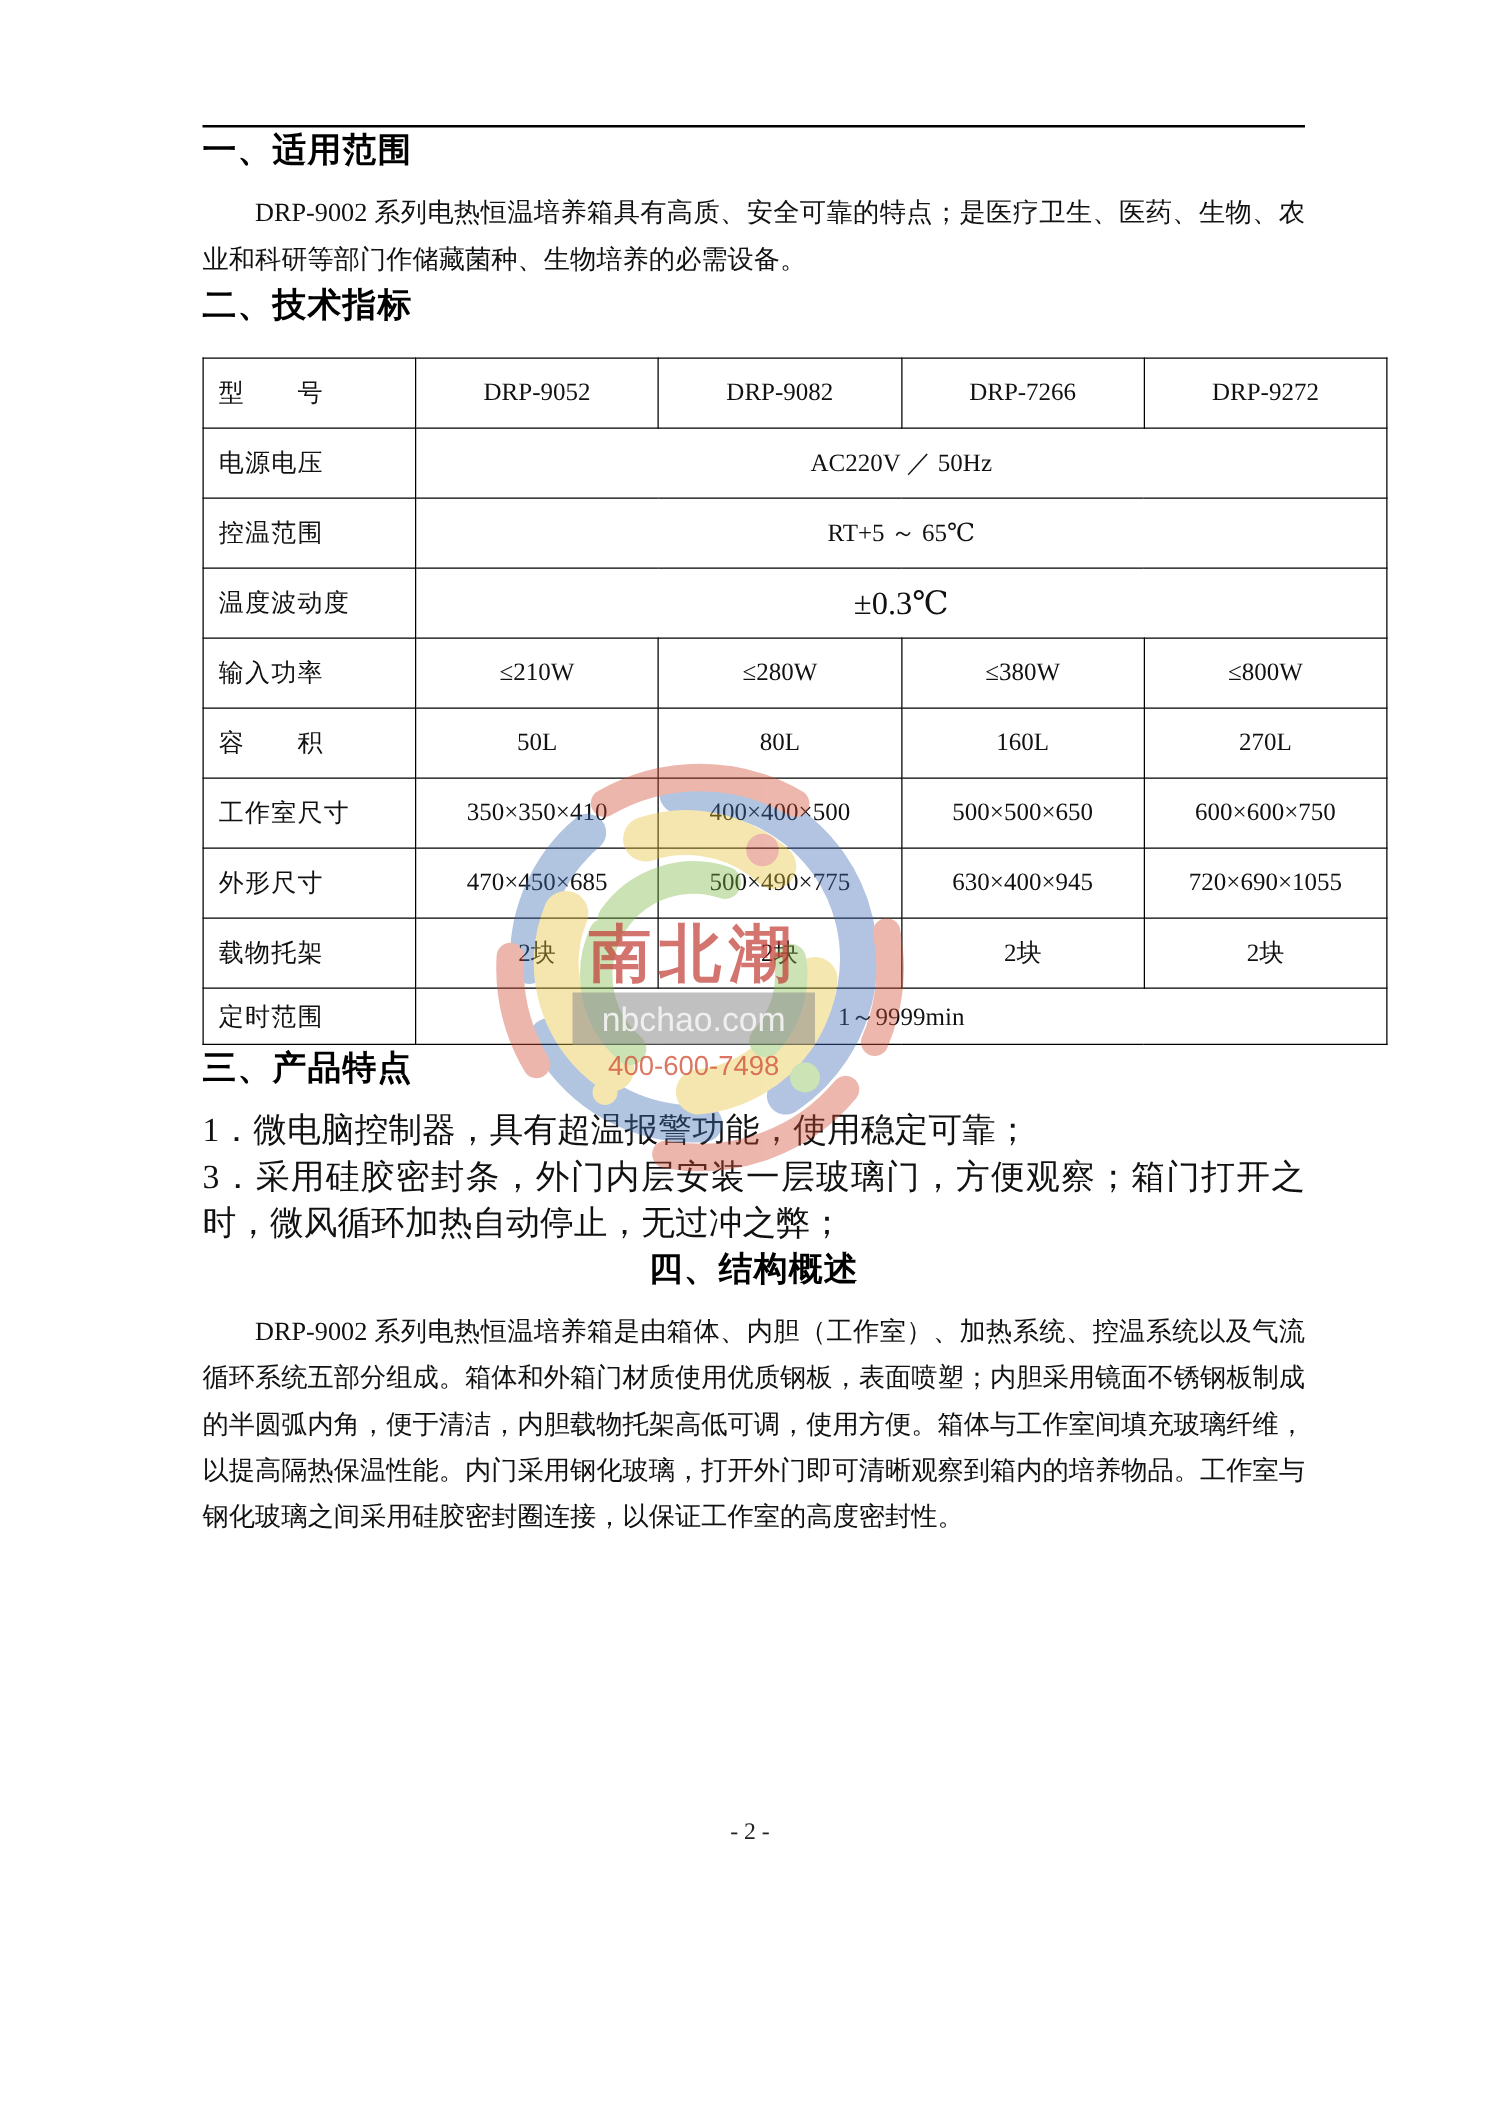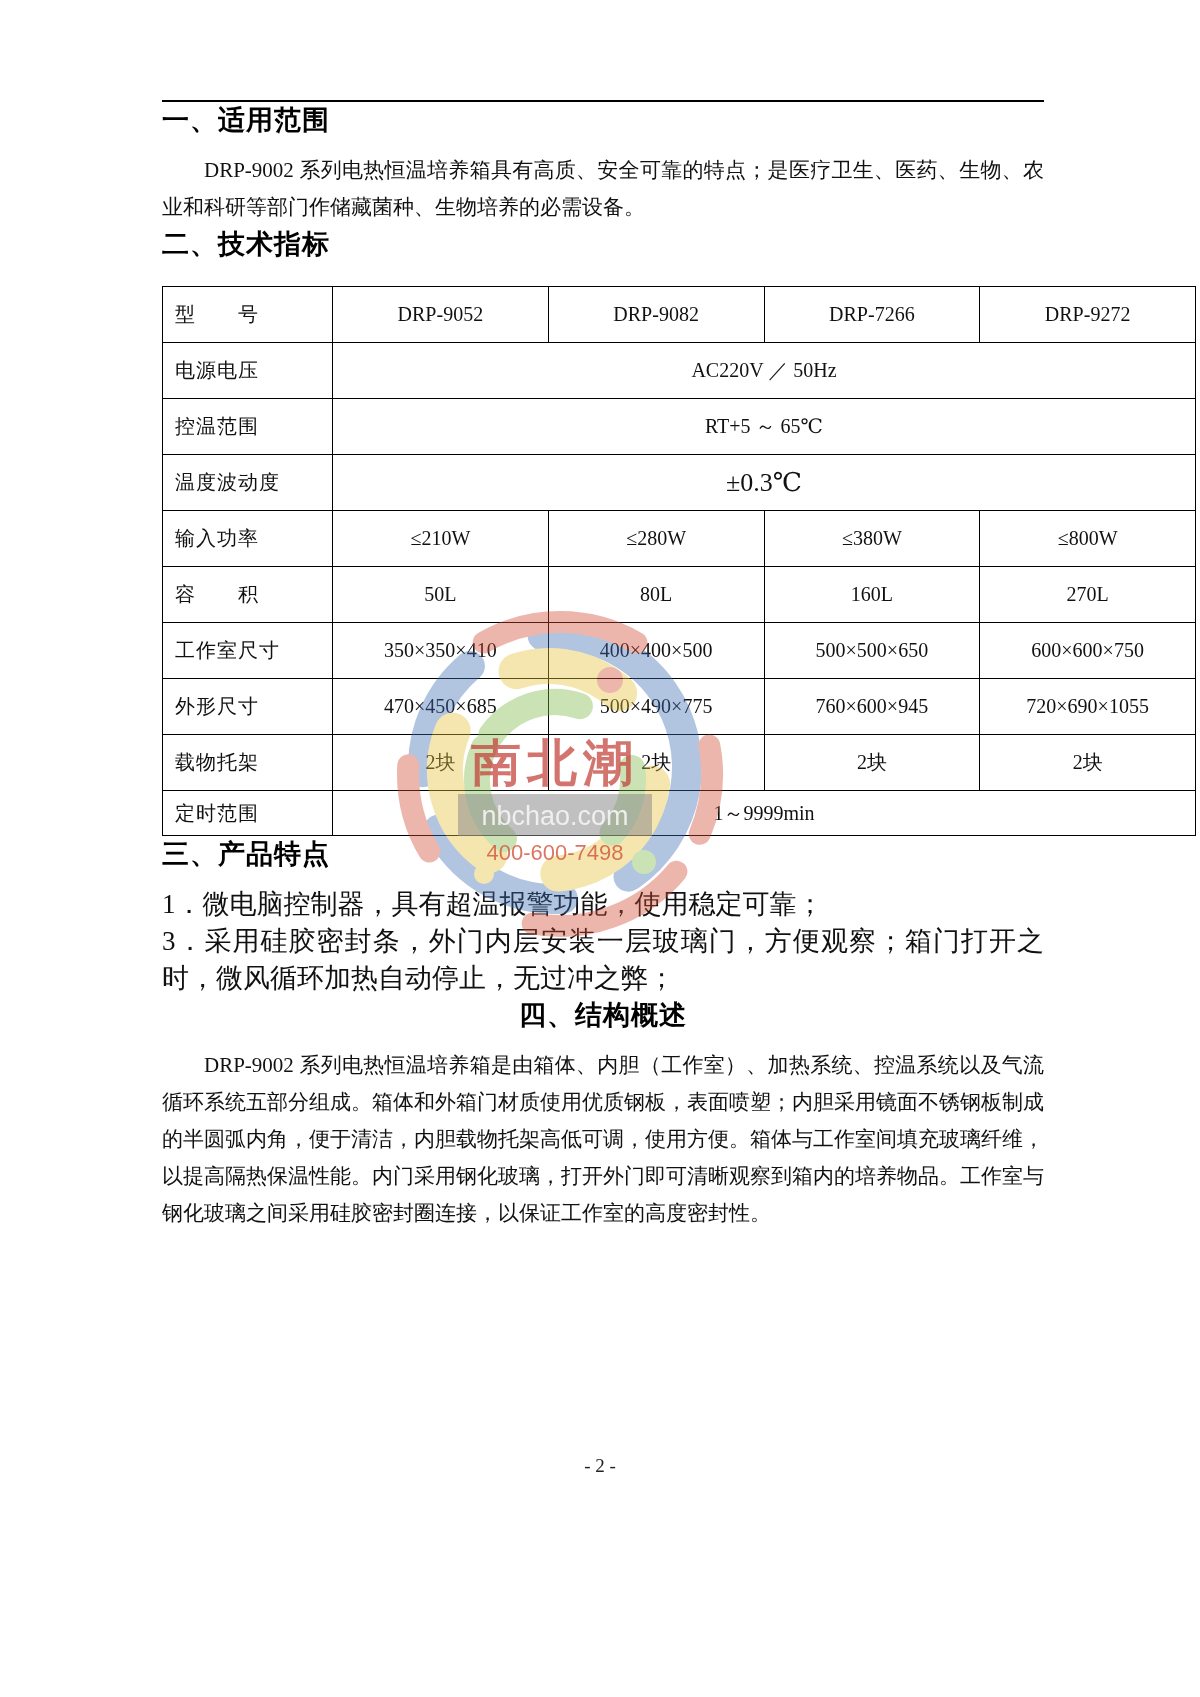--- a/index.html
+++ b/index.html
@@ -38,21 +38,21 @@
     text-align:justify;
   }
   .features { margin-top:14px; }
   .features p {
     font-size:27px;
     line-height:37px;
     margin:0;
     text-align:justify;
   }
   table.spec-table {
-    width:1034px;
+    width:948px;
     border-collapse:collapse;
     table-layout:fixed;
     margin-top:24px;
   }
   table.spec-table td {
     border:1.5px solid #000;
     height:55px;
     font-size:20px;
     text-align:center;
     padding:0 4px;
@@ -140,21 +140,21 @@
         <td class="lbl">工作室尺寸</td>
         <td>350×350×410</td>
         <td>400×400×500</td>
         <td>500×500×650</td>
         <td>600×600×750</td>
       </tr>
       <tr>
         <td class="lbl">外形尺寸</td>
         <td>470×450×685</td>
         <td>500×490×775</td>
-        <td>760×600×945</td>
+        <td>630×400×945</td>
         <td>720×690×1055</td>
       </tr>
       <tr>
         <td class="lbl">载物托架</td>
         <td>2块</td>
         <td>2块</td>
         <td>2块</td>
         <td>2块</td>
       </tr>
       <tr class="short">

